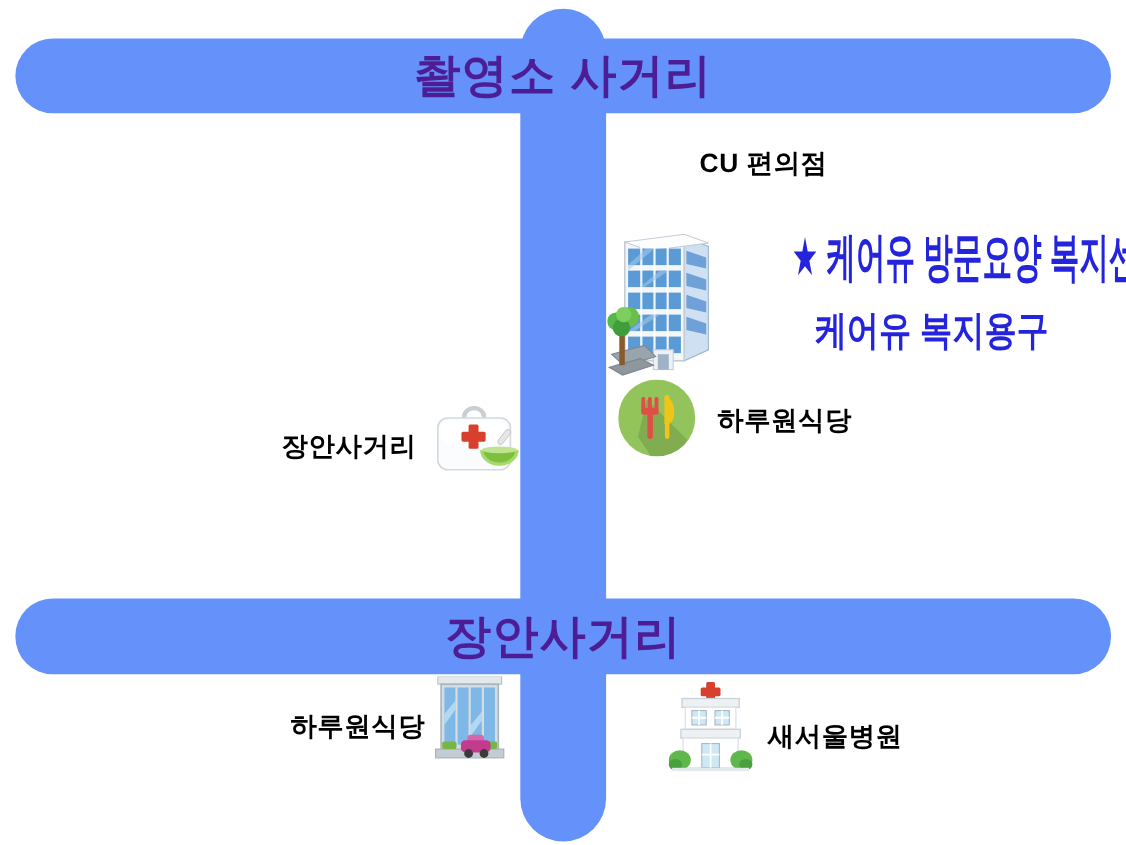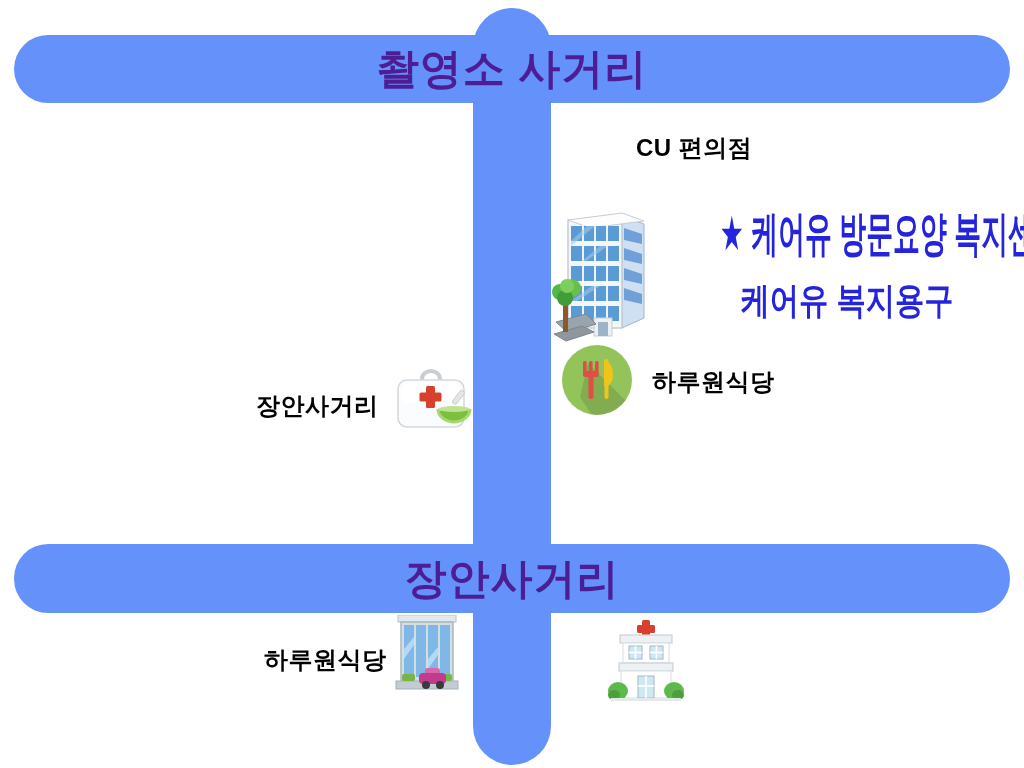--- a/index.html
+++ b/index.html
@@ -180,14 +180,15 @@
       <rect x="31" y="58" width="16" height="22" fill="#cfe8f6" stroke="#a7b6c0" stroke-width="1"></rect>
       <line x1="39" y1="58" x2="39" y2="80" stroke="#ffffff" stroke-width="1.6"></line>
       <line x1="31" y1="68" x2="47" y2="68" stroke="#ffffff" stroke-width="1.6"></line>
       <ellipse cx="11" cy="73" rx="10" ry="9" fill="#5FB84C"></ellipse>
       <ellipse cx="67" cy="73" rx="10" ry="9" fill="#5FB84C"></ellipse>
       <ellipse cx="7" cy="77" rx="6" ry="5" fill="#4aa03c"></ellipse>
       <ellipse cx="71" cy="77" rx="6" ry="5" fill="#4aa03c"></ellipse>
       <rect x="4" y="80" width="70" height="3" fill="#e4e9ec"></rect>
     </svg>
   </div>
+  <div class="lm-label" style="left:698px;top:653px">새서울병원</div>
 
 </div>
 
 </body></html>

